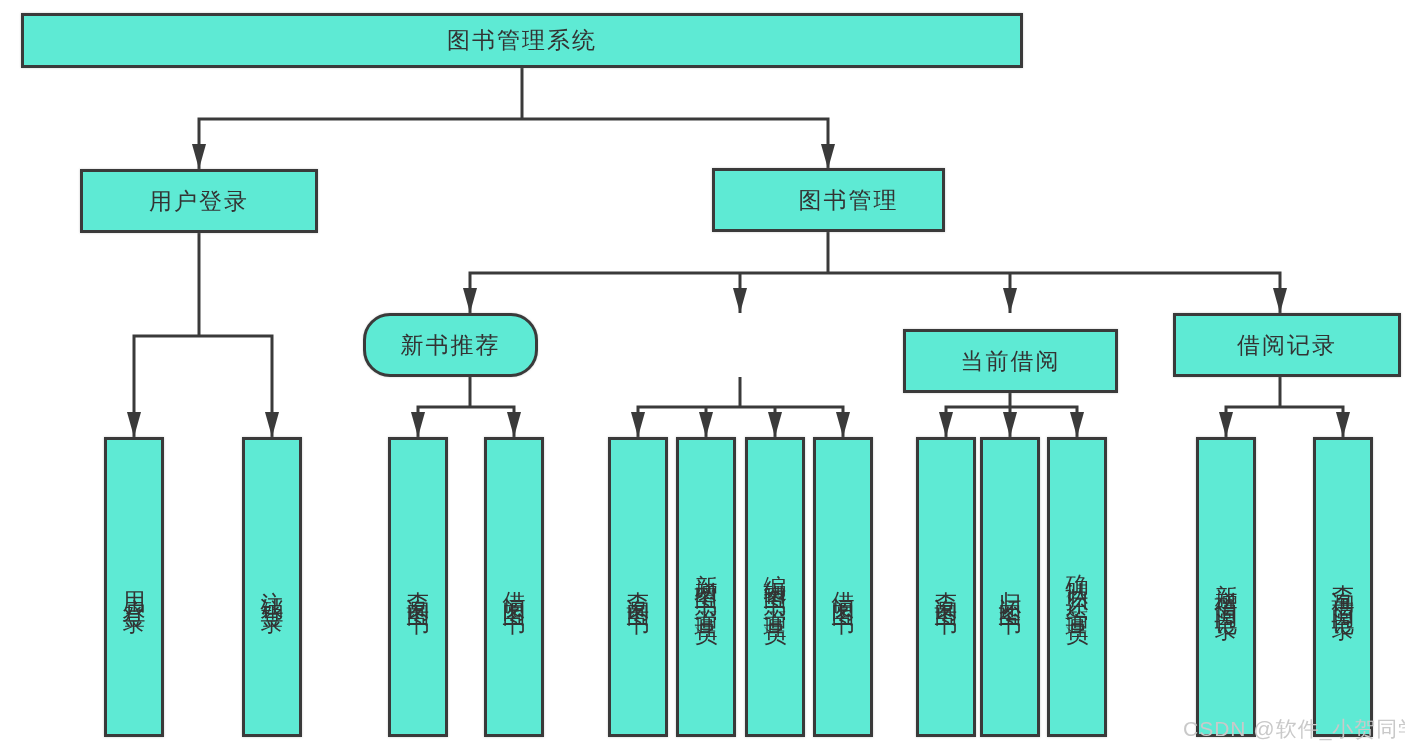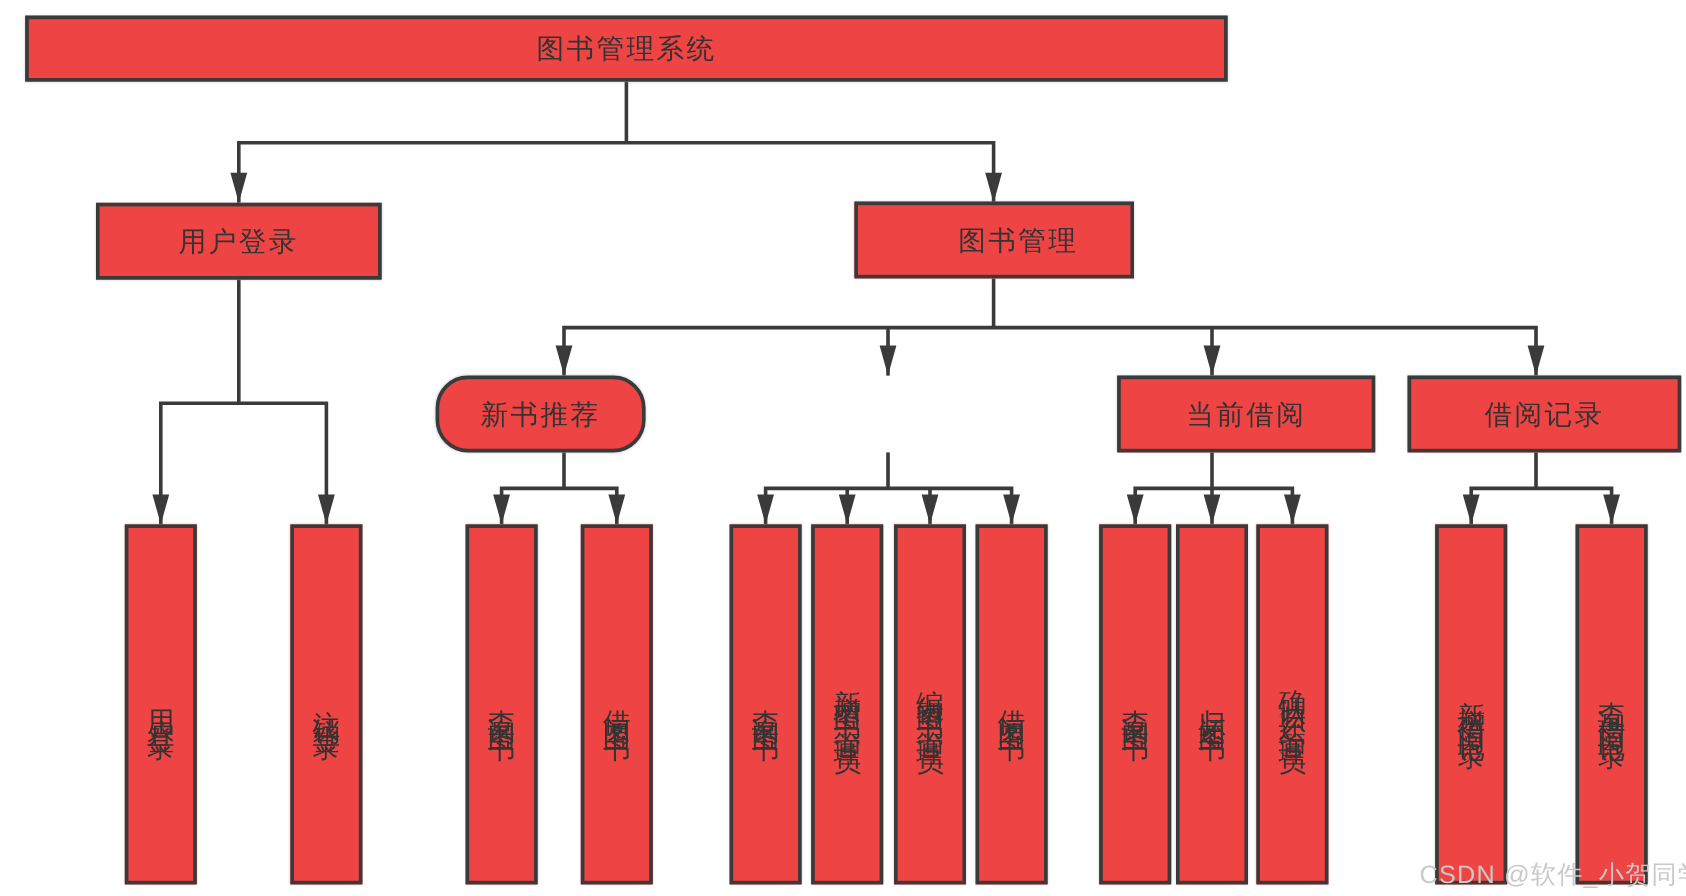--- a/index.html
+++ b/index.html
@@ -24,21 +24,21 @@
     stroke: #3a3a3a;
     stroke-width: 3;
   }
   svg.connectors polygon {
     fill: #3a3a3a;
     stroke: none;
   }
 
   .node {
     position: absolute;
-    background: #ef4444;
+    background: #5eead4;
     border: 3px solid #3a3a3a;
     display: flex;
     align-items: center;
     justify-content: center;
     color: #333333;
     box-shadow: 0 0 2px rgba(140,140,140,.45);
   }
 
   .hbox {
     height: 64px;
@@ -139,21 +139,21 @@
       <polygon points="1336,412 1350,412 1343,437"></polygon>
     </g>
   </svg>
 
   <div class="node hbox root-box" style="left:21px; top:13px; width:1002px;">图书管理系统</div>
 
   <div class="node hbox" style="left:80px; top:169px; width:238px;">用户登录</div>
   <div class="node hbox" style="left:712px; top:168px; width:233px;padding-left:40px;">图书管理</div>
 
   <div class="node hbox" style="left:363px; top:313px; width:175px;border-radius:27px;">新书推荐</div>
-  <div class="node hbox" style="left:903px; top:313px; width:215px;margin-left:28px;">当前借阅</div>
+  <div class="node hbox" style="left:903px; top:329px; width:215px;">当前借阅</div>
   <div class="node hbox" style="left:1173px; top:313px; width:228px;">借阅记录</div>
 
   <div class="node vbox" style="left:104px; top:437px;">
     <span class="vlabel">用户登录</span>
   </div>
   <div class="node vbox" style="left:242px; top:437px;">
     <span class="vlabel">注销登录</span>
   </div>
 
   <div class="node vbox" style="left:388px; top:437px;">

